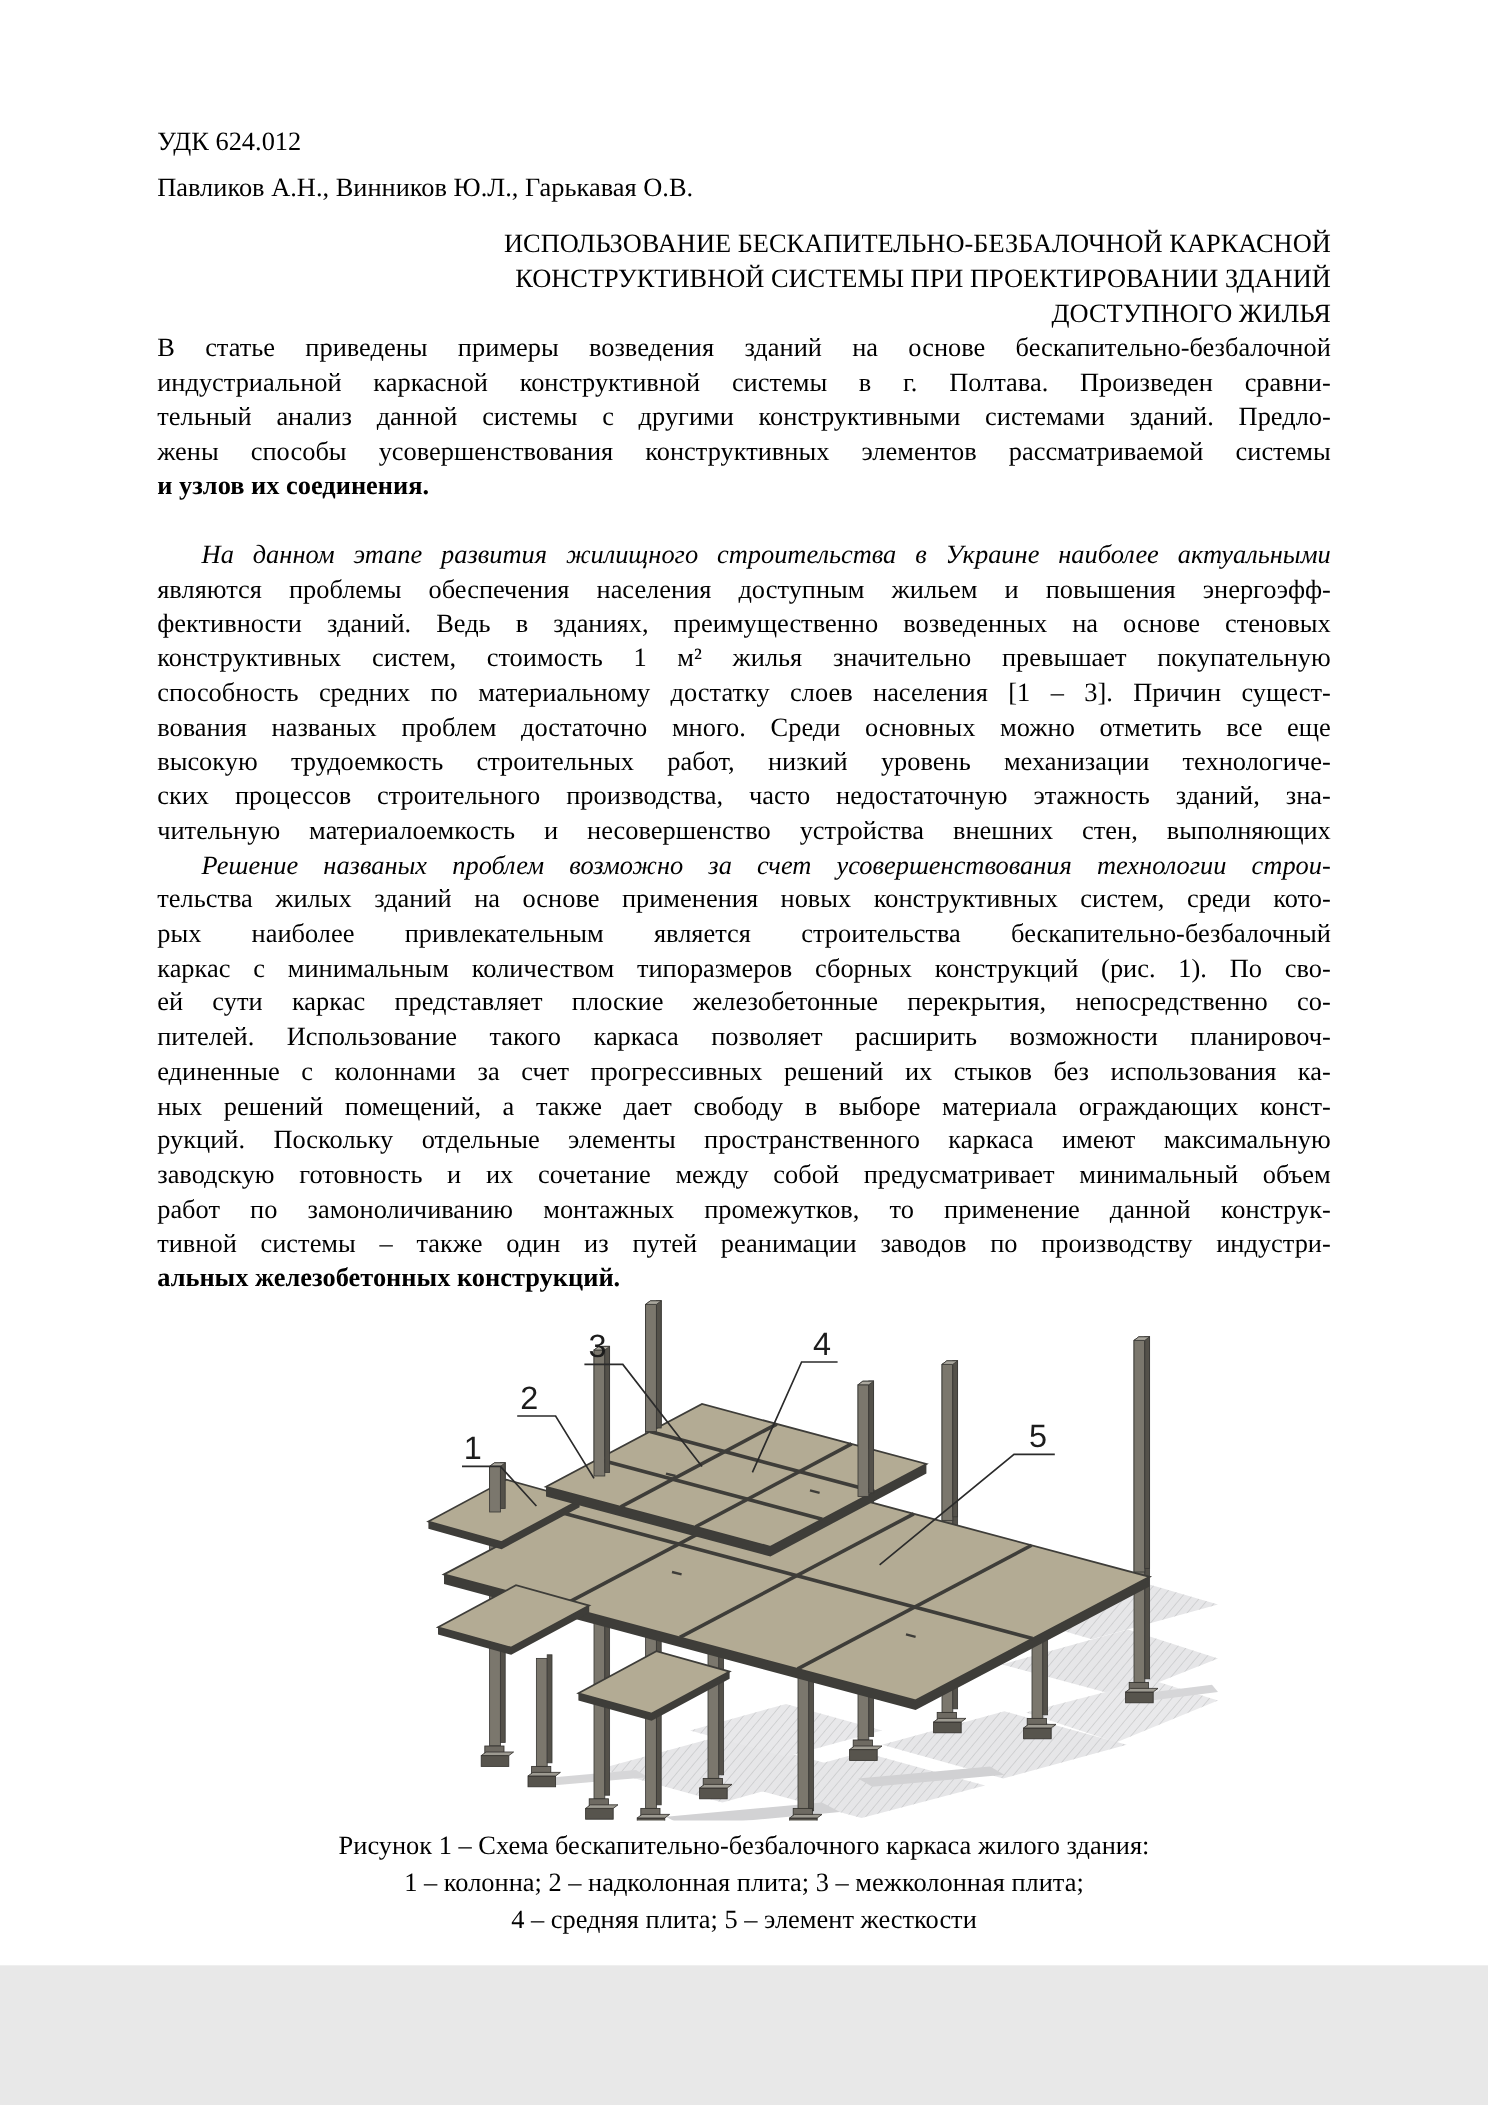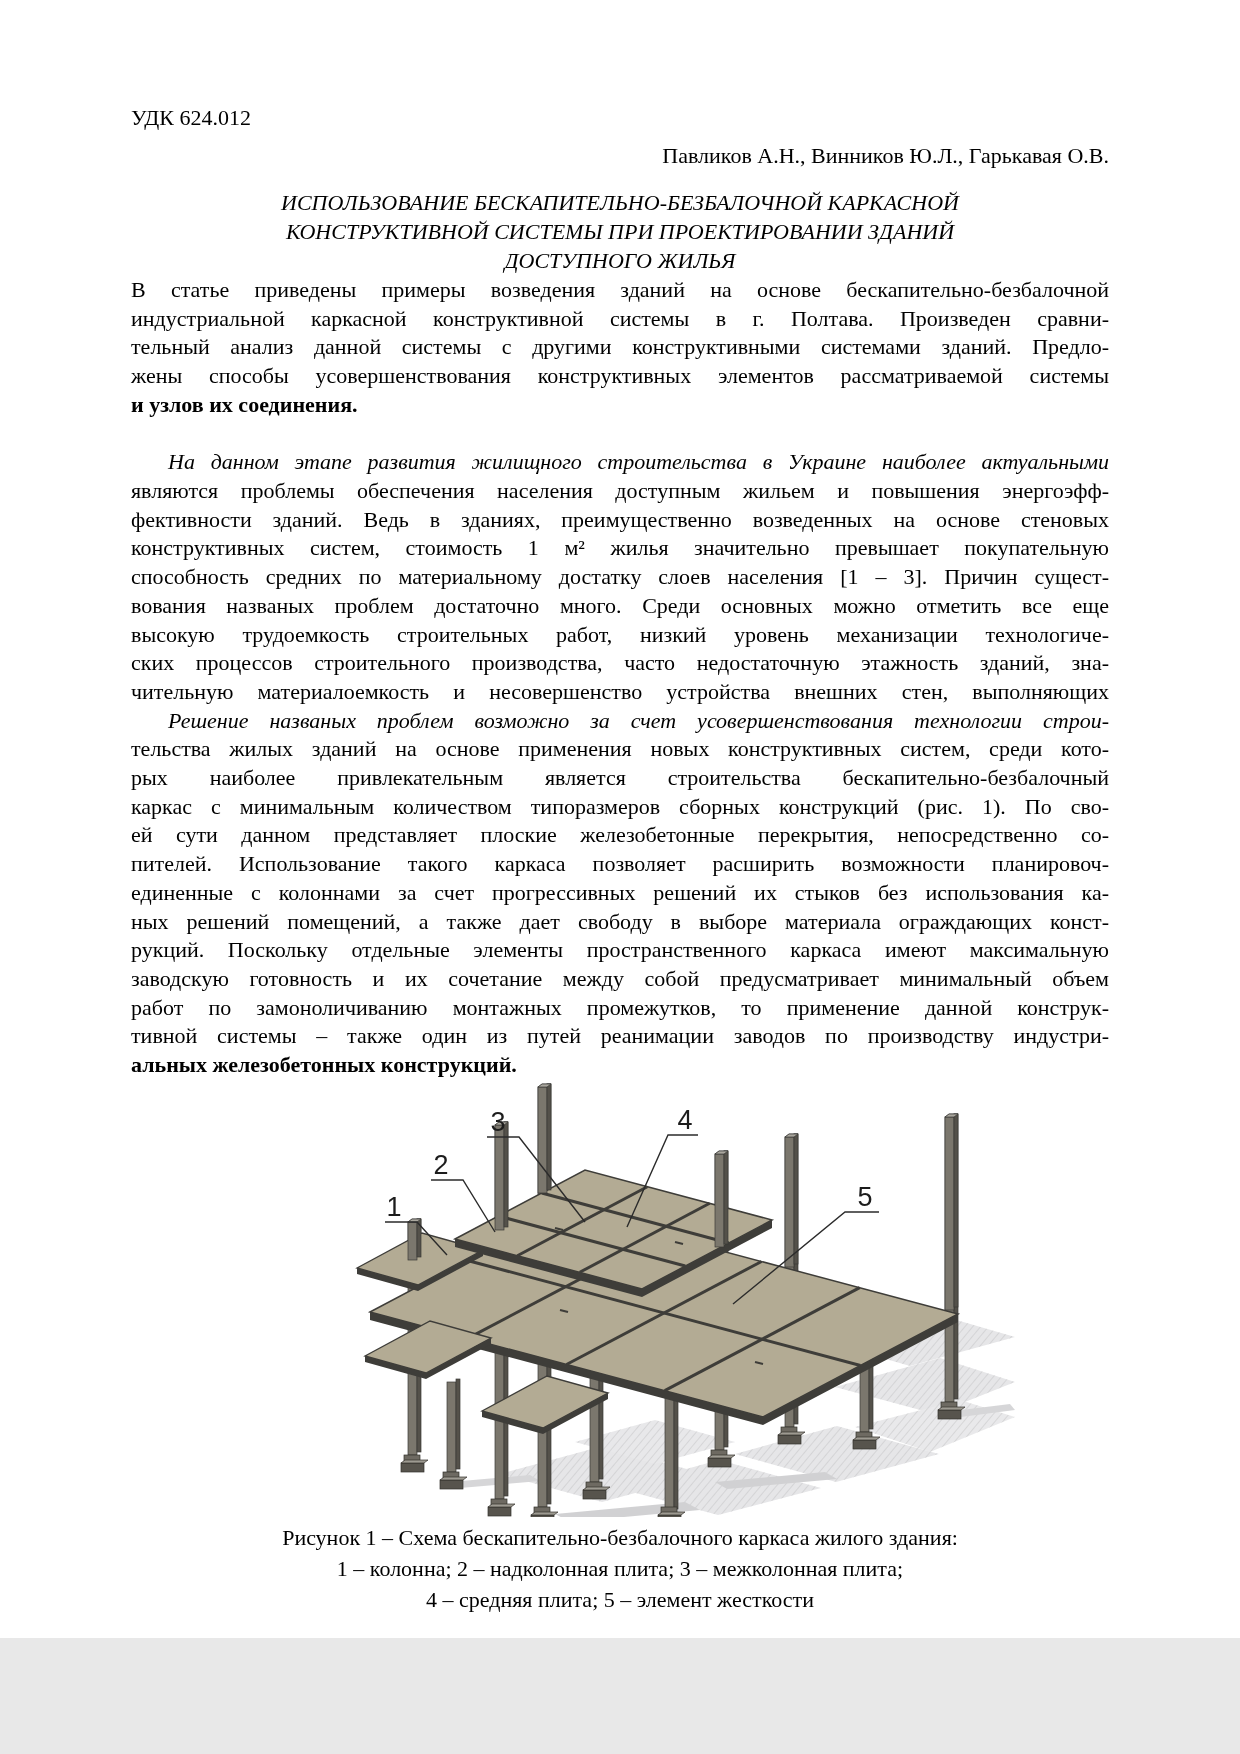--- a/index.html
+++ b/index.html
@@ -3,22 +3,22 @@
 <meta charset="utf-8">
 <style>
   html,body { margin:0; padding:0; background:#e8e8e8; }
   .page {
     width:1240px; height:1638px; background:#ffffff; position:relative;
     margin:0 auto; overflow:hidden;
     font-family:"Liberation Serif", serif; color:#000;
   }
   .content { position:absolute; left:131px; top:104px; width:978px; font-size:22px; }
   .udc      { line-height:28.7px; margin:0 0 9px 0; }
-  .authors  { line-height:28.7px; margin:0 0 19px 0;text-align:right; }
-  .title-line { line-height:28.8px; text-align:center;font-style:italic; }
+  .authors  { line-height:28.7px; margin:0 0 19px 0; }
+  .title-line { line-height:28.8px; text-align:right; }
   .para { margin:0; }
   .para .line { line-height:28.7px; text-align:justify; text-align-last:justify; }
   .para .line.last { text-align-last:left;font-weight:bold; }
   .para .line.indent { text-indent:37px;font-style:italic; }
   .para.spaced { margin-top:29px; }
   .figure-wrap { margin:2px 0 0 224px; width:660px; height:435px; position:relative; }
   .figure-wrap svg { display:block; }
   .caption { margin-top:5px; }
   .caption div { line-height:31px; text-align:center; }
   .callout-num { font-family:"Liberation Sans", sans-serif; font-size:27px; fill:#1c1c1c; }
@@ -57,21 +57,21 @@
         <div class="line">высокую трудоемкость строительных работ, низкий уровень механизации технологиче-</div>
         <div class="line">ских процессов строительного производства, часто недостаточную этажность зданий, зна-</div>
         <div class="line">чительную материалоемкость и несовершенство устройства внешних стен, выполняющих</div>
       </div>
 
     <div class="para">
         <div class="line indent">Решение названых проблем возможно за счет усовершенствования технологии строи-</div>
         <div class="line">тельства жилых зданий на основе применения новых конструктивных систем, среди кото-</div>
         <div class="line">рых наиболее привлекательным является строительства бескапительно-безбалочный</div>
         <div class="line">каркас с минимальным количеством типоразмеров сборных конструкций (рис. 1). По сво-</div>
-        <div class="line">ей сути данном представляет плоские железобетонные перекрытия, непосредственно со-</div>
+        <div class="line">ей сути каркас представляет плоские железобетонные перекрытия, непосредственно со-</div>
         <div class="line">пителей. Использование такого каркаса позволяет расширить возможности планировоч-</div>
         <div class="line">единенные с колоннами за счет прогрессивных решений их стыков без использования ка-</div>
         <div class="line">ных решений помещений, а также дает свободу в выборе материала ограждающих конст-</div>
         <div class="line">рукций. Поскольку отдельные элементы пространственного каркаса имеют максимальную</div>
         <div class="line">заводскую готовность и их сочетание между собой предусматривает минимальный объем</div>
         <div class="line">работ по замоноличиванию монтажных промежутков, то применение данной конструк-</div>
         <div class="line">тивной системы – также один из путей реанимации заводов по производству индустри-</div>
         <div class="line last">альных железобетонных конструкций.</div>
       </div>
 

